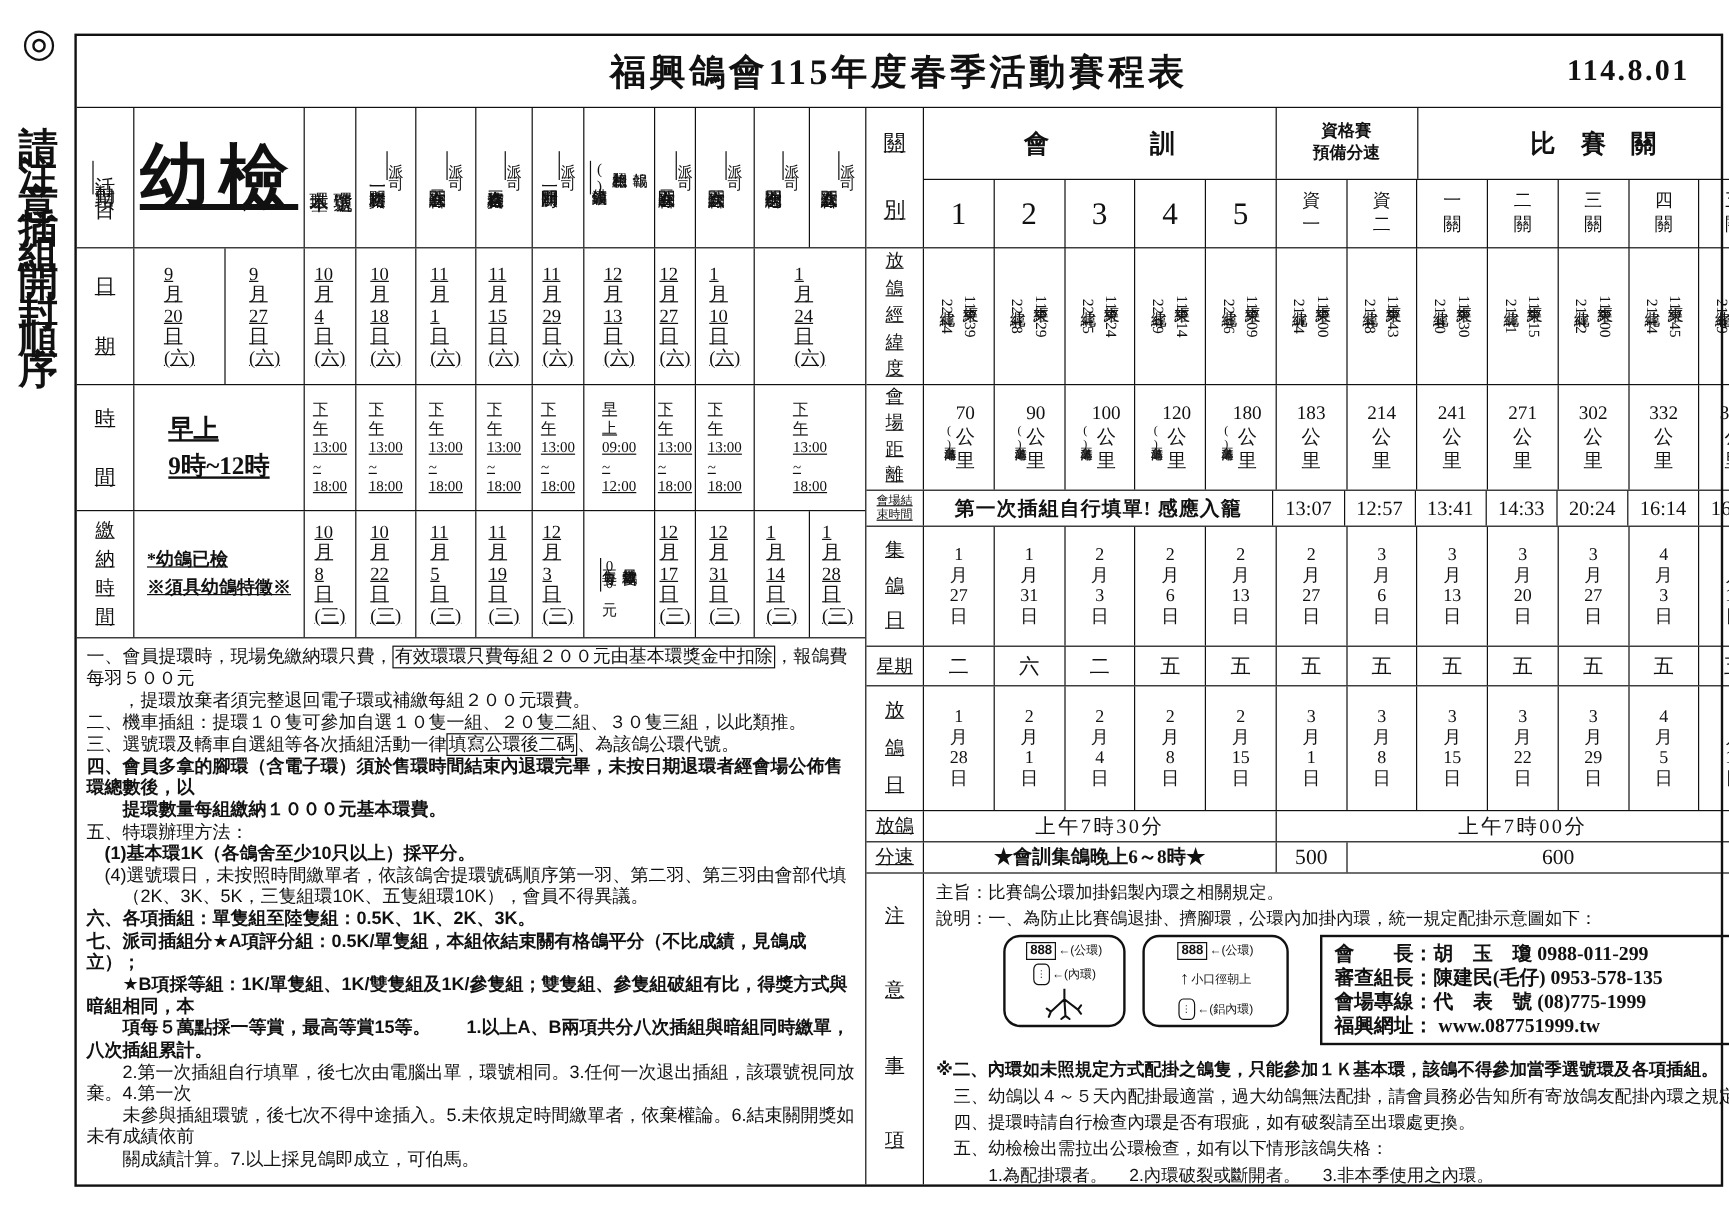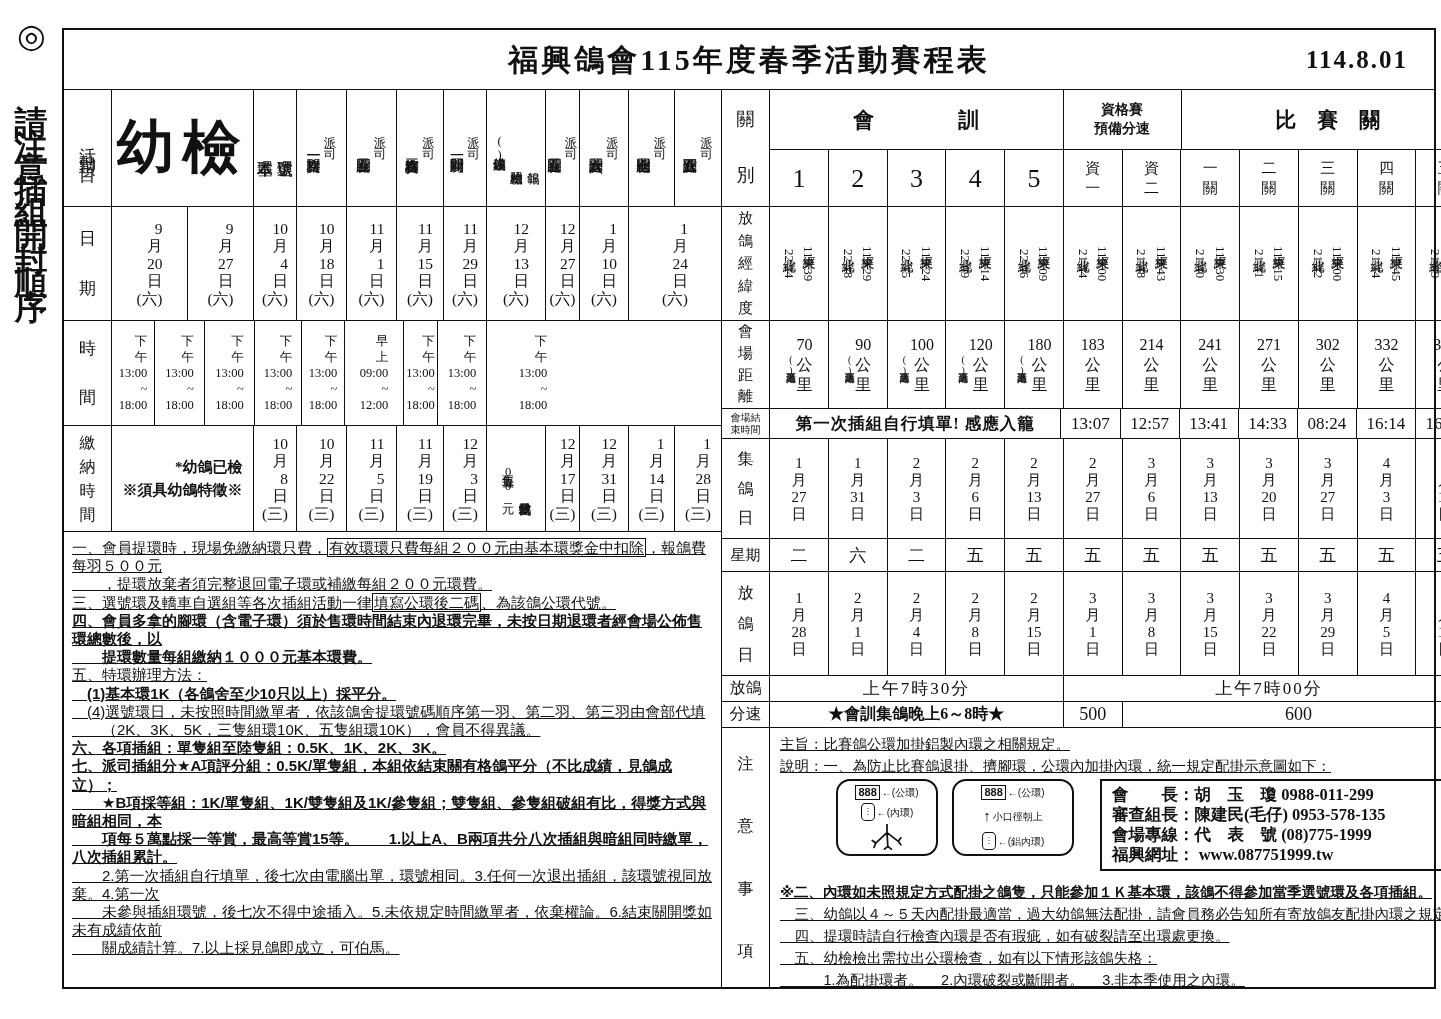--- a/index.html
+++ b/index.html
@@ -18,21 +18,21 @@
   .doc-title { position:absolute; left:0; right:0; top:10px; text-align:center;
                font-size:30px; font-weight:bold; letter-spacing:3px; }
   .ver-date  { position:absolute; right:26px; top:16px; font-size:25px; font-weight:bold; letter-spacing:2px; }
 
   .body { flex:1; display:flex; min-height:0; }
   .left-sec  { width:658px; flex:none; border-right:1px solid #111; display:flex; flex-direction:column; }
   .right-sec { flex:1; display:flex; flex-direction:column; }
 
   .r { display:flex; border-bottom:1px solid #111; flex:none; min-height:0; }
   .c { border-right:1px solid #111; display:flex; align-items:center; justify-content:center;
-       text-align:right; overflow:hidden; flex:none; }
+       text-align:left; overflow:hidden; flex:none;text-decoration:underline; }
   .r > .c:last-child, .r > .hcol:last-child { border-right:none; }
 
   .pre { white-space:pre-line; }
   .v  { writing-mode:vertical-rl; text-orientation:upright; white-space:pre-line; }
   .vm { writing-mode:vertical-rl; text-orientation:mixed;  white-space:pre-line; }
 
   
   .cwL{width:48px}.cwA{width:76px}.cwB{width:66px}.cwC{width:43px}
   .cw1{width:50px}.cw2{width:50px}.cw3{width:47px}.cw4{width:43px}.cwP{width:59px}
   .cw5{width:34px}.cw6{width:49px}.cw7{width:46px}.cw8{width:46px}
@@ -101,21 +101,21 @@
               display:flex; flex-direction:column; justify-content:space-between; align-items:center; flex:none; }
   .db1{ width:102px; } .db2{ width:122px; margin-left:14px; }
   .diag-row { display:flex; align-items:center; gap:2px; font-size:10px; line-height:1.1; }
   .ring888 { border:1.5px solid #111; font-size:11px; font-weight:bold; padding:0 2px; line-height:1.2; }
   .cyl { width:14px; height:18px; border:1.5px solid #111; border-radius:4px/5px; font-size:8px;
          display:flex; align-items:center; justify-content:center; color:#111; }
   .uparrow { font-size:15px; font-weight:bold; }
   .contact-box { margin-left:26px; width:368px; height:92px; border:2.5px solid #111; padding:4px 10px;
                  font-family:"Liberation Serif","DejaVu Serif",serif; font-weight:bold; font-size:16.5px;
                  line-height:20px; display:flex; flex-direction:column; justify-content:space-around; }
-  .note-line { white-space:pre-line;text-decoration:underline; }
+  .note-line { white-space:pre-line; }
   .nb { font-weight:bold; }
   .nbox { border:1px solid #111; padding:0 1px; }
 </style>
 </head>
 <body>
 
 <div class="page">
 
   <div class="side-note">◎請注意插組開封順序</div>
 
@@ -238,20 +238,22 @@
 24
 日
 (六)</div>
         </div>
 
         <div class="r lr-time">
           <div class="c cwL">
               <span class="pre rowlab">時
 間</span>
             </div>
+          <div class="c cwAB pre morning">早上
+9時~12時</div>
           <div class="c cwC pre timecell">下
 午
 13:00
 ~
 18:00</div>
           <div class="c cw1 pre timecell">下
 午
 13:00
 ~
 18:00</div>
@@ -348,20 +350,21 @@
           <div class="c cw8 pre datecell">1
 月
 28
 日
 (三)</div>
         </div>
 
         <div class="r lr-notes">
           <div class="note-line"><span>一、會員提環時，現場免繳納環只費，</span><span class="nbox">有效環環只費每組２００元由基本環獎金中扣除</span><span>，報鴿費每羽５００元</span></div>
           <div class="note-line">　　，提環放棄者須完整退回電子環或補繳每組２００元環費。</div>
+          <div class="note-line">二、機車插組：提環１０隻可參加自選１０隻一組、２０隻二組、３０隻三組，以此類推。</div>
           <div class="note-line"><span>三、選號環及轎車自選組等各次插組活動一律</span><span class="nbox">填寫公環後二碼</span><span>、為該鴿公環代號。</span></div>
           <div class="note-line nb">四、會員多拿的腳環（含電子環）須於售環時間結束內退環完畢，未按日期退環者經會場公佈售環總數後，以
 　　提環數量每組繳納１０００元基本環費。</div>
           <div class="note-line">五、特環辦理方法：</div>
           <div class="note-line nb">　(1)基本環1K（各鴿舍至少10只以上）採平分。</div>
           <div class="note-line">　(4)選號環日，未按照時間繳單者，依該鴿舍提環號碼順序第一羽、第二羽、第三羽由會部代填
 　　（2K、3K、5K，三隻組環10K、五隻組環10K），會員不得異議。</div>
           <div class="note-line nb">六、各項插組：單隻組至陸隻組：0.5K、1K、2K、3K。</div>
           <div class="note-line nb">七、派司插組分★A項評分組：0.5K/單隻組，本組依結束關有格鴿平分（不比成績，見鴿成立）；
 　　★B項採等組：1K/單隻組、1K/雙隻組及1K/參隻組；雙隻組、參隻組破組有比，得獎方式與暗組相同，本
@@ -546,21 +549,21 @@
         <div class="r rr-end">
           <div class="c rl">
               <span class="pre endlab">會場結
 束時間</span>
             </div>
           <div class="f5 endnotice">第一次插組自行填單!  感應入籠</div>
           <div class="f1 endtime">13:07</div>
           <div class="f1 endtime">12:57</div>
           <div class="f1 endtime">13:41</div>
           <div class="f1 endtime">14:33</div>
-          <div class="f1 endtime">08:24</div>
+          <div class="f1 endtime">20:24</div>
           <div class="f1 endtime">16:14</div>
           <div class="f1 endtime">16:44</div>
         </div>
 
         <div class="r rr-gather">
           <div class="c rl">
               <span class="pre" style="font-size:16px;line-height:1.85">集
 鴿
 日</span>
             </div>

